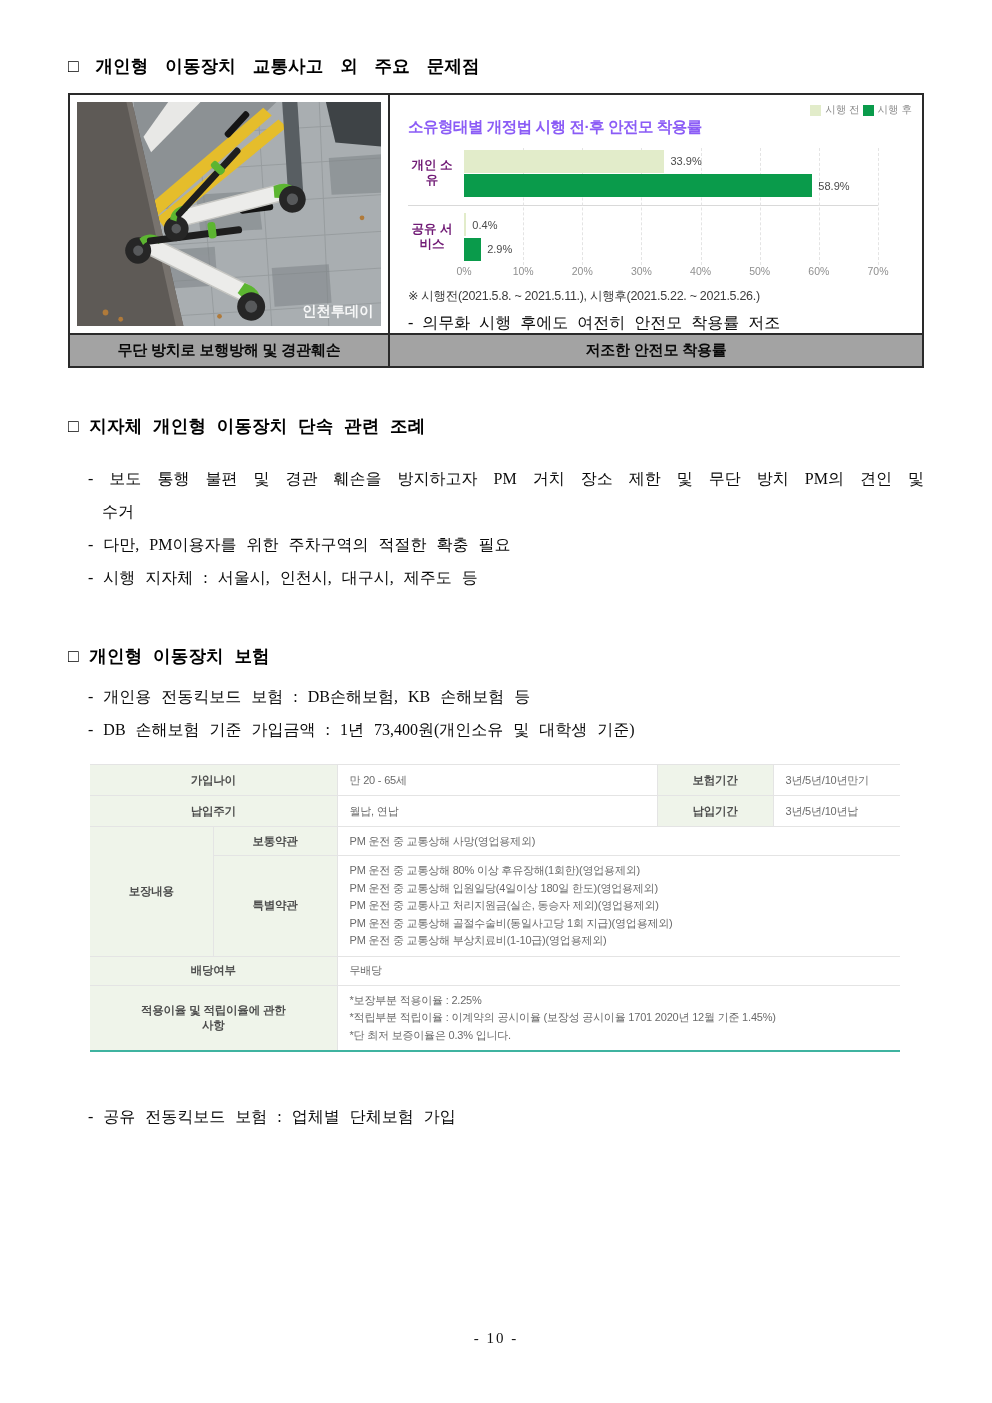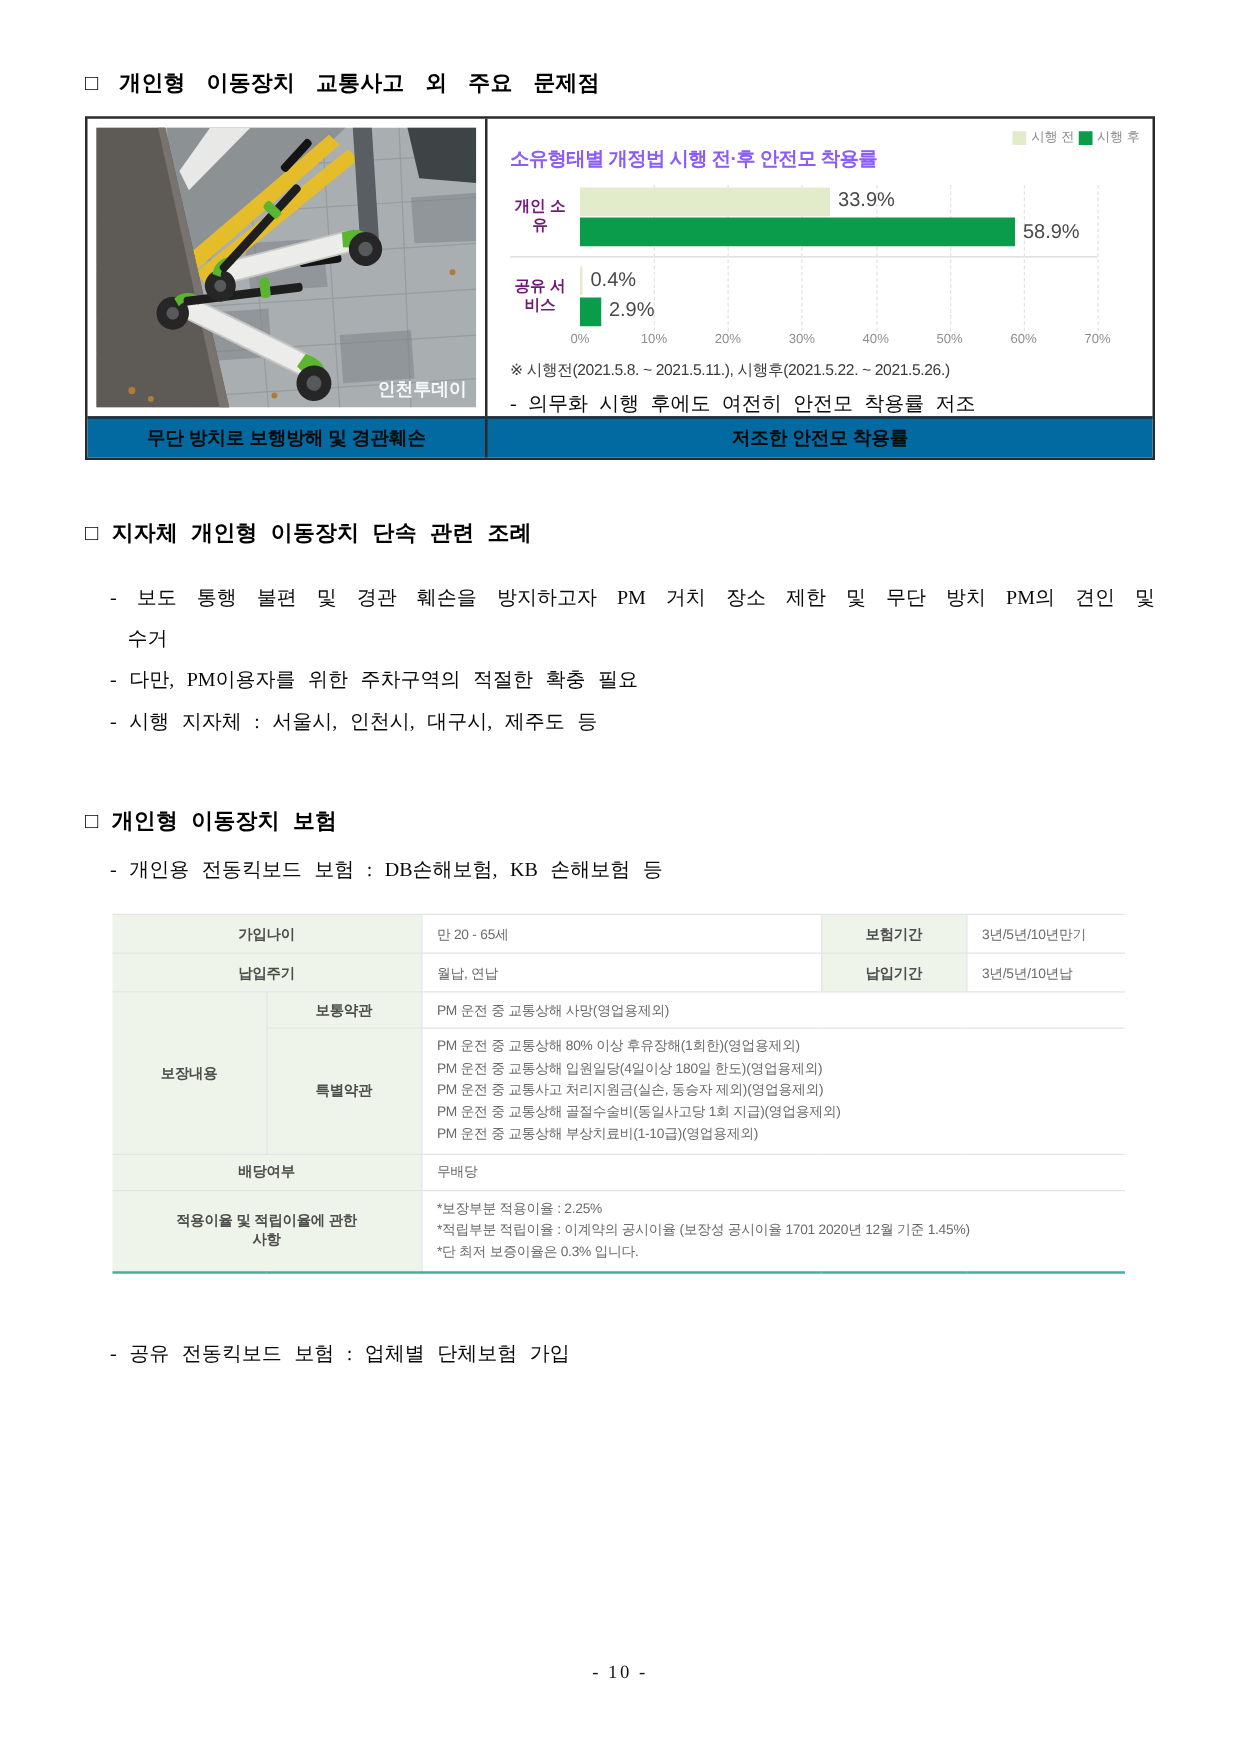--- a/index.html
+++ b/index.html
@@ -26,21 +26,21 @@
   .b-justify { text-align:justify; word-spacing:12px;margin-top:24px; }
   .closing-bullet { margin-top:48px; }
 
   
   .fig { margin-top:15px; border:2px solid #2a2a2a; background:#fff; }
   .fig-row { display:flex; }
   .fig-photo-cell { width:320px; border-right:2px solid #2a2a2a; padding:7px; height:238px; }
   .fig-photo-cell svg { display:block; width:100%; height:100%; }
   .fig-chart-cell { flex:1; position:relative; padding:10px 16px 6px 18px; height:238px;
     font-family:"Liberation Sans","DejaVu Sans",sans-serif; }
-  .fig-caption-row { display:flex; border-top:2px solid #2a2a2a; background:#0369a1;
+  .fig-caption-row { display:flex; border-top:2px solid #2a2a2a; background:#a3a3a3;
     font-family:"Liberation Sans","DejaVu Sans",sans-serif; }
   .fig-caption-left { width:320px; border-right:2px solid #2a2a2a; }
   .fig-caption-right { flex:1; }
   .fig-caption-left, .fig-caption-right {
     text-align:center; font-weight:700; font-size:15px; color:#0a0a0a;
     padding:6px 4px; letter-spacing:-0.2px;
   }
 
   
   .chart-title { font-size:15.5px; font-weight:700; color:#8b5cf6; letter-spacing:-0.5px; margin-top:12px; }
@@ -49,21 +49,21 @@
   .swatch { width:11px; height:11px; display:inline-block; }
   .chart-area { position:relative; margin-top:10px; margin-right:28px; }
   .grid { position:absolute; left:56px; right:0; top:0; bottom:14px; }
   .gridline { position:absolute; top:0; bottom:0; width:0; border-left:1px dashed #e4e4e4; }
   .cgroup { display:flex; align-items:center; position:relative; z-index:1; }
   .cat { width:48px; margin-right:8px; text-align:center; font-size:12.5px; font-weight:700;
          color:#701a75; line-height:15px; }
   .plot { flex:1; }
   .bar-row { display:flex; align-items:center; margin:1.5px 0; }
   .bar { height:23px; }
-  .bval { font-size:16px; color:#4a4a4a; margin-left:6px; white-space:nowrap; }
+  .bval { font-size:11px; color:#4a4a4a; margin-left:6px; white-space:nowrap; }
   .cgroup-divider { border-top:1px solid #d9d9d9; margin:6px 0; }
   .axis { position:relative; margin-left:56px; height:14px; margin-top:3px; }
   .tick { position:absolute; top:0; transform:translateX(-50%); font-size:10.5px; color:#8f8f8f; }
   .chart-footnote { margin-top:9px; font-size:12.5px; color:#3c3c3c; letter-spacing:-0.3px; }
   .chart-note { margin-top:8px; font-family:"Liberation Serif","DejaVu Serif",serif;
     font-size:16px; color:#0a0a0a; word-spacing:5px; }
 
   
   .ins-table-wrap { margin-top:18px; margin-left:22px; width:810px;
     font-family:"Liberation Sans","DejaVu Sans",sans-serif; }
@@ -240,20 +240,21 @@
   <div class="doc-heading s2-heading">□ 지자체 개인형 이동장치 단속 관련 조례</div>
   <div class="bullets">
     <div class="bullet b-justify">- 보도 통행 불편 및 경관 훼손을 방지하고자 PM 거치 장소 제한 및 무단 방치 PM의 견인 및 수거</div>
     <div class="bullet">- 다만, PM이용자를 위한 주차구역의 적절한 확충 필요</div>
     <div class="bullet">- 시행 지자체 : 서울시, 인천시, 대구시, 제주도 등</div>
   </div>
 
   <div class="doc-heading s3-heading">□ 개인형 이동장치 보험</div>
   <div class="bullets">
     <div class="bullet">- 개인용 전동킥보드 보험 : DB손해보험, KB 손해보험 등</div>
+    <div class="bullet">- DB 손해보험 기준 가입금액 : 1년 73,400원(개인소유 및 대학생 기준)</div>
   </div>
 
   <div class="ins-table-wrap">
     <table class="ins">
       <colgroup>
           <col style="width:123px">
           <col style="width:124px">
           <col style="width:320px">
           <col style="width:116px">
           <col style="width:127px">

